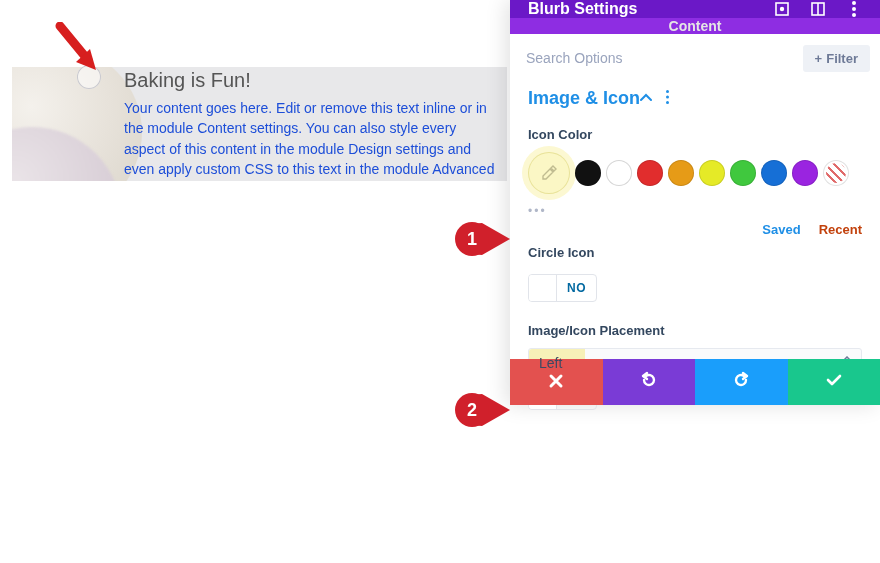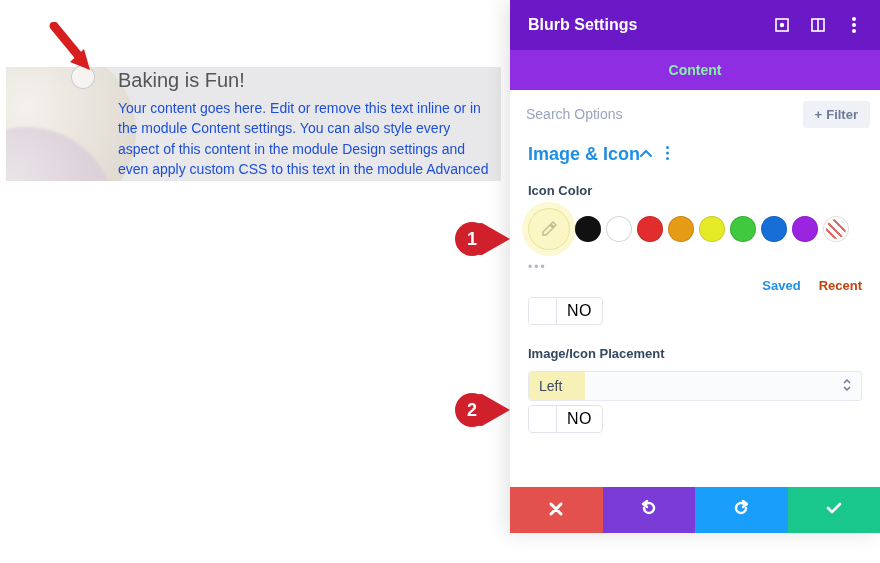--- a/index.html
+++ b/index.html
@@ -1,37 +1,37 @@
 <!DOCTYPE html>
 <html><head>
 <meta charset="utf-8">
 <style>
   * { box-sizing: border-box; margin: 0; padding: 0; font-family: -apple-system, BlinkMacSystemFont, "Segoe UI", Helvetica, Arial, sans-serif; }
   body { width: 880px; height: 563px; position: relative; overflow: hidden; background: #fff; }
 
-  .canvas { position: absolute; left: 6px; top: 0; width: 495px; height: 417px; }
+  .canvas { position: absolute; left: 12px; top: 0; width: 495px; height: 417px; }
   .hero { position: absolute; left: 0; top: 67px; width: 495px; height: 114px; background: #e8e8ea; overflow: hidden; }
   .bg1 { position: absolute; left: -40px; top: -20px; width: 170px; height: 170px; border-radius: 50%; background: radial-gradient(circle at 35% 35%, #f4f1ec 0%, #e7e2da 50%, #d9d3c8 100%); filter: blur(0.6px); }
   .bg2 { position: absolute; left: -70px; top: 60px; width: 180px; height: 180px; border-radius: 50%; background: radial-gradient(circle at 40% 30%, #eae4e8 0%, #d9cfd7 60%, #c8bcc6 100%); filter: blur(0.8px); }
   .hero-text { position: absolute; left: 112px; top: 2px; right: 8px; color: #888; }
   .hero-title { font-size: 20px; color: #555; margin-bottom: 6px; font-weight: 400; }
   .hero-body { font-size: 14px; line-height: 1.45; color: #1d4ed8; }
 
   .icon-sel { position: absolute; left: 65px; top: 65px; width: 24px; height: 24px; border-radius: 50%; background: rgba(255,255,255,0.55); box-shadow: 0 0 0 1px #c9c9cf inset; }
   .red-arrow { position: absolute; left: 42px; top: 22px; }
   .red-arrow svg { display:block; }
 
-  .panel { position: absolute; right: 0; top: 0; width: 370px; height: 533px; background: #fff; box-shadow: -4px 0 20px rgba(0,0,0,0.12); display: flex; flex-direction: column; }
+  .panel { position: absolute; right: 0; top: 0; width: 370px; height: 405px; background: #fff; box-shadow: -4px 0 20px rgba(0,0,0,0.12); display: flex; flex-direction: column; }
   .panel-header { background: #6b18c7; color: #fff; height: 50px; display: flex; align-items: center; padding: 0 18px; justify-content: space-between; }
   .panel-title { font-size: 16px; font-weight: 700; }
   .panel-header-icons { display: flex; gap: 20px; align-items: center; }
   .panel-header-icons span { width: 16px; height: 16px; display:inline-flex; align-items:center; justify-content:center; color:#fff; cursor:pointer; }
 
   .tabs { display: flex; height: 40px; }
-  .tab { flex: 1; display:flex; align-items:center; justify-content:center; font-size: 14px; font-weight: 600; color: #86efac; cursor:pointer; }
+  .tab { flex: 1; display:flex; align-items:center; justify-content:center; font-size: 14px; font-weight: 600; color: #e5e5e5; cursor:pointer; }
   .tab.content { background:#8e2de2; }
   .tab.design  { background:#6b18c7; }
   .tab.adv     { background:#8e2de2; }
 
   .searchbar { display:flex; align-items:center; padding: 10px 10px; gap:2px; }
   .search-input { flex:1; border:none; font-size:14px; color:#7b87a5; padding:6px 6px; background:transparent; }
   .search-input::placeholder { color:#9aa4bd; }
   .filter-btn { background:#eef1f6; border:none; color:#6e7a97; font-size:13px; font-weight:600; padding:6px 12px; border-radius:3px; cursor:pointer; display:flex; align-items:center; gap:4px; }
 
   .section { padding: 2px 18px 10px 18px; }
@@ -50,21 +50,21 @@
   .swatch.none::after { content:""; position:absolute; inset:3px; border-radius:50%; background: repeating-linear-gradient(45deg, #e06a6a 0 2px, #fff 2px 6px); }
 
   .more-dots { margin-top:10px; color:#b0b7c8; letter-spacing:2px; font-size:12px; }
 
   .saved-recent { display:flex; gap:18px; justify-content:flex-end; margin-top:4px; font-size:13px; font-weight:600; }
   .saved { color:#1f8fe6; }
   .recent { color:#c2410c; }
 
   .toggle { display:inline-flex; align-items:center; height:28px; border:1px solid #e1e4ea; border-radius:4px; overflow:hidden; margin-top:4px; }
   .toggle .knob { width:28px; height:100%; border-right:1px solid #e1e4ea; background:#fff; }
-  .toggle .lab { padding:0 10px; color:#000000; font-size:16px; font-weight:400; letter-spacing:.5px; }
+  .toggle .lab { padding:0 10px; color:#0369a1; font-size:12px; font-weight:700; letter-spacing:.5px; }
 
   .select-hl { margin-top:4px; height:30px; border:1px solid #e6e9ef; border-radius:3px; background:#fafbfc; display:flex; align-items:center; padding:0 10px; justify-content:space-between; color:#3d4a63; font-size:14px; position:relative; cursor:pointer; }
   .select-hl .hl { position:absolute; left:0; top:0; width:56px; height:100%; background:#f7f1b8; border-top-left-radius:3px; border-bottom-left-radius:3px; }
   .select-hl .val { position:relative; z-index:1; }
   .select-hl .chev { color:#6e7a97; }
 
   .footer { position:absolute; left:0; right:0; bottom:0; height:46px; display:flex; }
   .fbtn { flex:1; display:flex; align-items:center; justify-content:center; color:#fff; font-size:20px; cursor:pointer; }
   .fbtn.close { background:#e3514f; }
   .fbtn.undo  { background:#7a3bd6; }
@@ -165,20 +165,21 @@
       <div class="swatch" style="background:#166fd6"></div>
       <div class="swatch" style="background:#9a24e0"></div>
       <div class="swatch none"></div>
     </div>
     <div class="more-dots">•••</div>
     <div class="saved-recent">
       <span class="saved">Saved</span>
       <span class="recent">Recent</span>
     </div>
 
+    <div class="field-label">Circle Icon</div>
     <div class="toggle">
       <div class="knob"></div>
       <div class="lab">NO</div>
     </div>
 
     <div class="field-label" style="margin-top:18px">Image/Icon Placement</div>
     <div class="select-hl">
       <div class="hl"></div>
       <span class="val">Left</span>
       <span class="chev"><svg width="8" height="12" viewBox="0 0 8 12">

